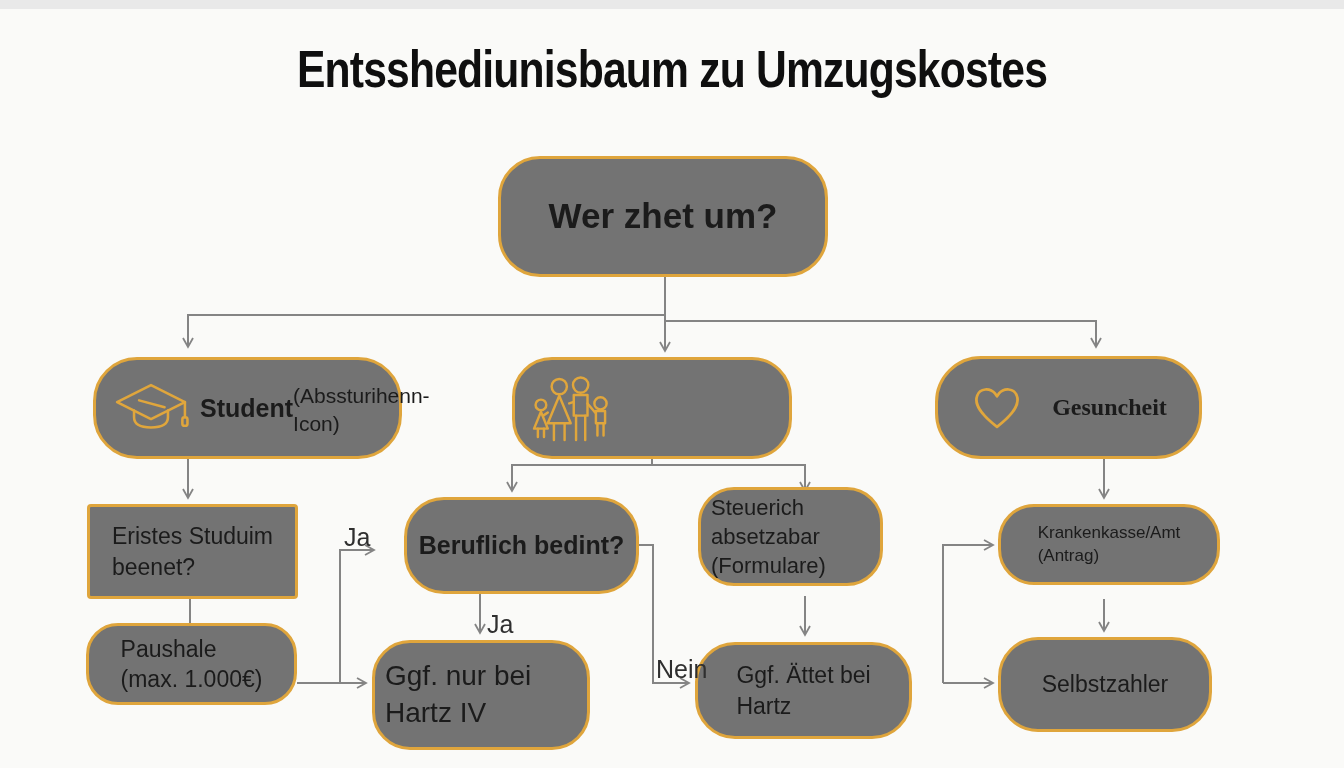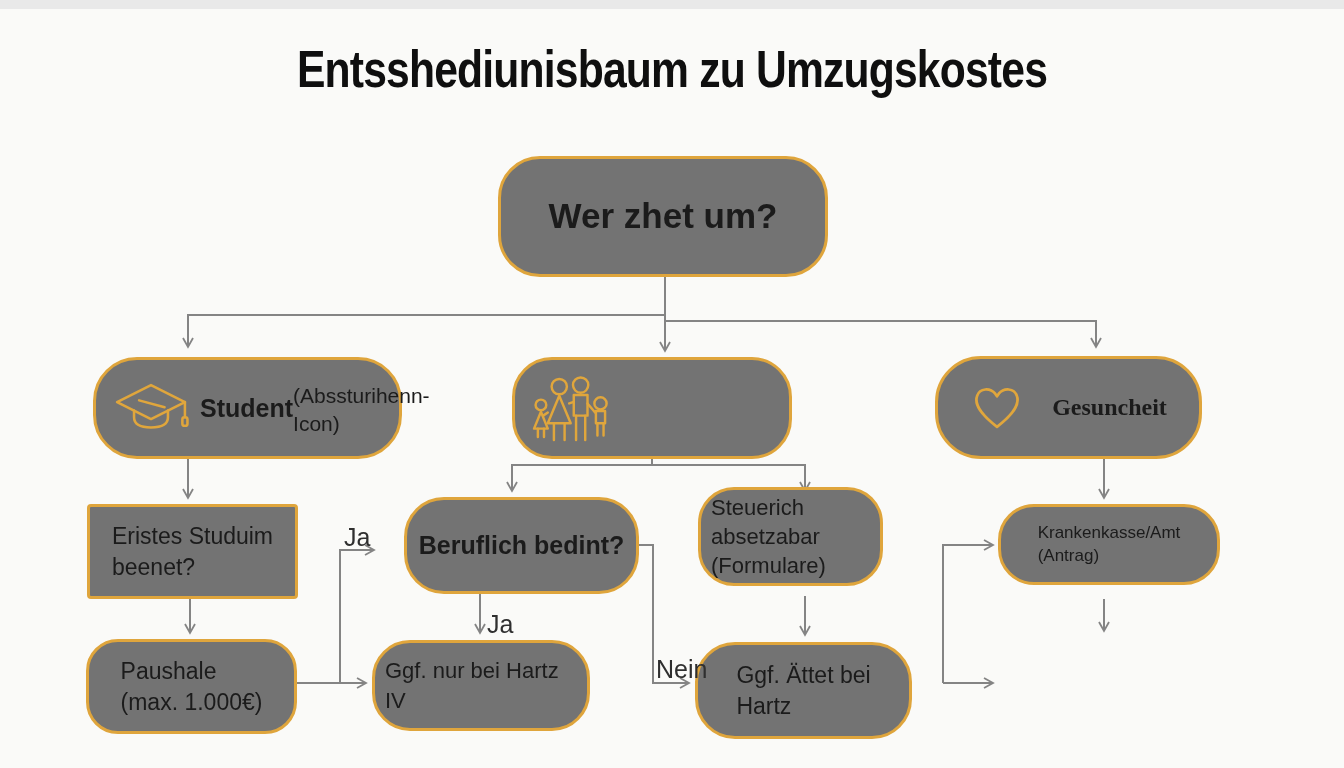--- a/index.html
+++ b/index.html
@@ -13,22 +13,22 @@
         color:var(--text,#1B1B1B);font-size:23px;line-height:1.32;white-space:pre-line;z-index:2;
         box-sizing:border-box;padding:4px 10px;}
   .n-root{left:498px;top:147px;width:330px;height:121px;font-size:35px;font-weight:700;border-radius:42px;}
   .n-student{left:93px;top:348px;width:309px;height:102px;border-radius:44px;}
   .n-familie{left:512px;top:348px;width:280px;height:102px;border-radius:40px;}
   .n-gesundheit{left:935px;top:347px;width:267px;height:103px;border-radius:46px;font-family:Liberation Serif, serif;}
   .n-erstes{left:87px;top:495px;width:211px;height:95px;border-radius:4px;}
   .n-beruflich{left:404px;top:488px;width:235px;height:97px;font-weight:700;font-size:25px;border-radius:40px;}
   .n-steuerlich{left:698px;top:478px;width:185px;height:99px;border-radius:36px;font-size:22px;}
   .n-krankenkasse{left:998px;top:495px;width:222px;height:81px;border-radius:36px;font-size:17px;}
-  .n-pauschale{left:86px;top:630px;width:211px;height:95px;border-radius:32px;}
-  .n-hartz4{left:372px;top:631px;width:218px;height:91px;border-radius:38px;font-size:22px;}
+  .n-pauschale{left:86px;top:614px;width:211px;height:82px;border-radius:32px;}
+  .n-hartz4{left:372px;top:631px;width:218px;height:110px;border-radius:38px;font-size:28px;}
   .n-aettet{left:695px;top:633px;width:217px;height:97px;border-radius:40px;}
   .n-selbstzahler{left:998px;top:628px;width:214px;height:95px;border-radius:40px;}
   .branch{justify-content:flex-start;padding:0 16px;gap:10px;white-space:normal;}
   .branch .icon{flex:0 0 auto;display:flex;align-items:center;justify-content:center;color:var(--icon,#E0A63C);}
   .branch .txt{flex:1;display:flex;flex-direction:row;align-items:center;justify-content:center;}
   .branch .t{font-weight:700;font-size:25px;line-height:1.2;}
   .branch .s{font-size:21px;margin-top:3px;font-weight:400;}
   .elabel{position:absolute;font-size:25px;color:#2f2f2f;z-index:3;}
   .el-ja-side{left:344px;top:514px;}
   .el-ja-down{left:487px;top:601px;}
@@ -122,18 +122,19 @@
   <div class="node n-beruflich">Beruflich bedint?</div>
   <div class="node n-steuerlich">Steuerich absetzabar
 (Formulare)</div>
   <div class="node n-krankenkasse">Krankenkasse/Amt
 (Antrag)</div>
   <div class="node n-pauschale">Paushale
 (max. 1.000€)</div>
   <div class="node n-hartz4">Ggf. nur bei Hartz IV</div>
   <div class="node n-aettet">Ggf. Ättet bei
 Hartz</div>
+  <div class="node n-selbstzahler">Selbstzahler</div>
 
   <div class="elabel el-ja-side">Ja</div>
   <div class="elabel el-ja-down">Ja</div>
   <div class="elabel el-nein">Nein</div>
 
 </div>
 
 </body></html>

